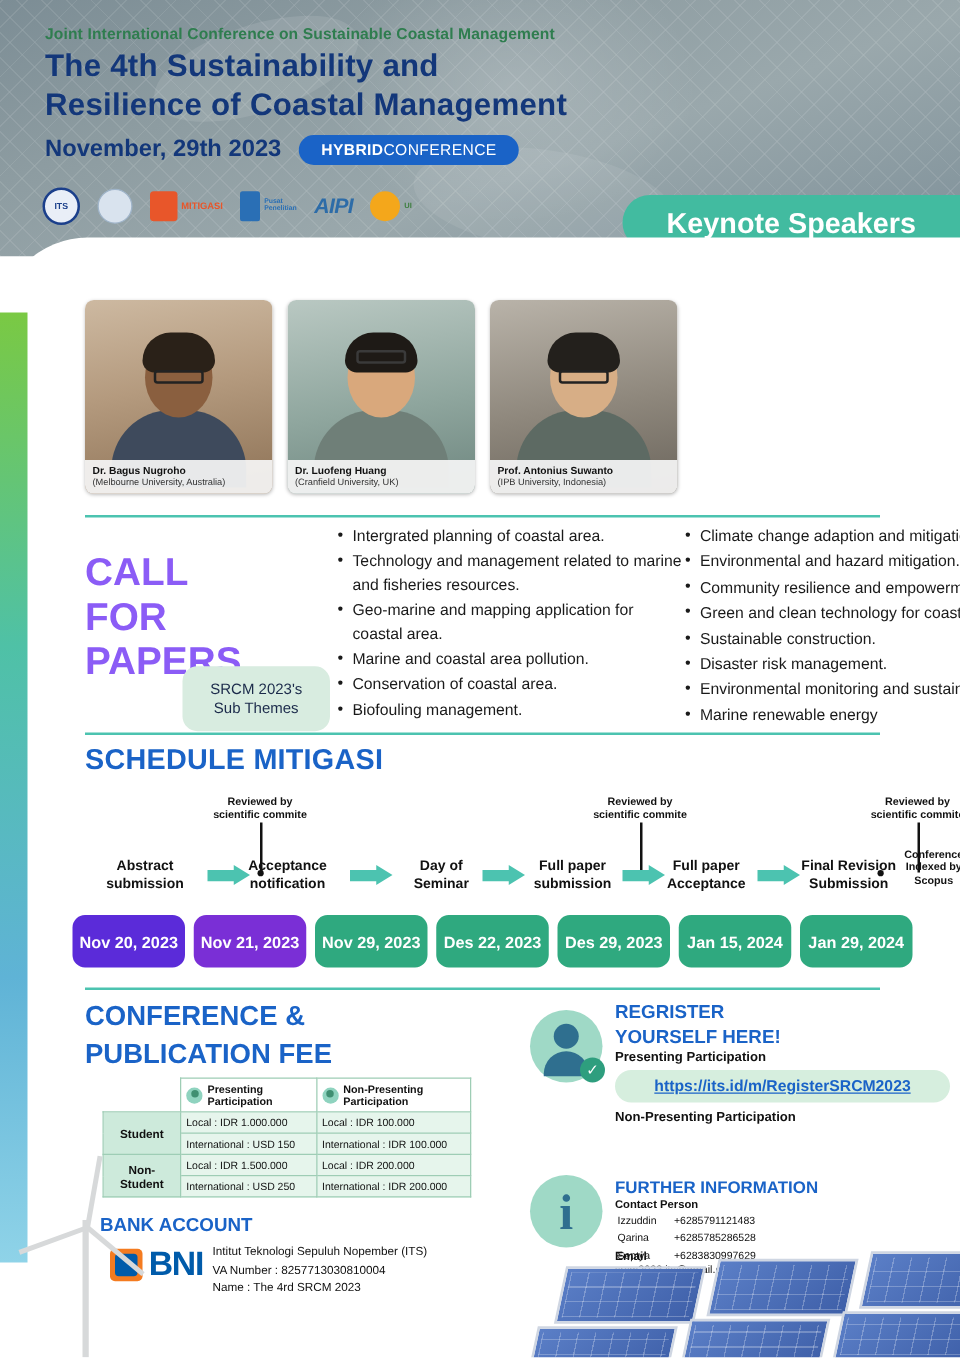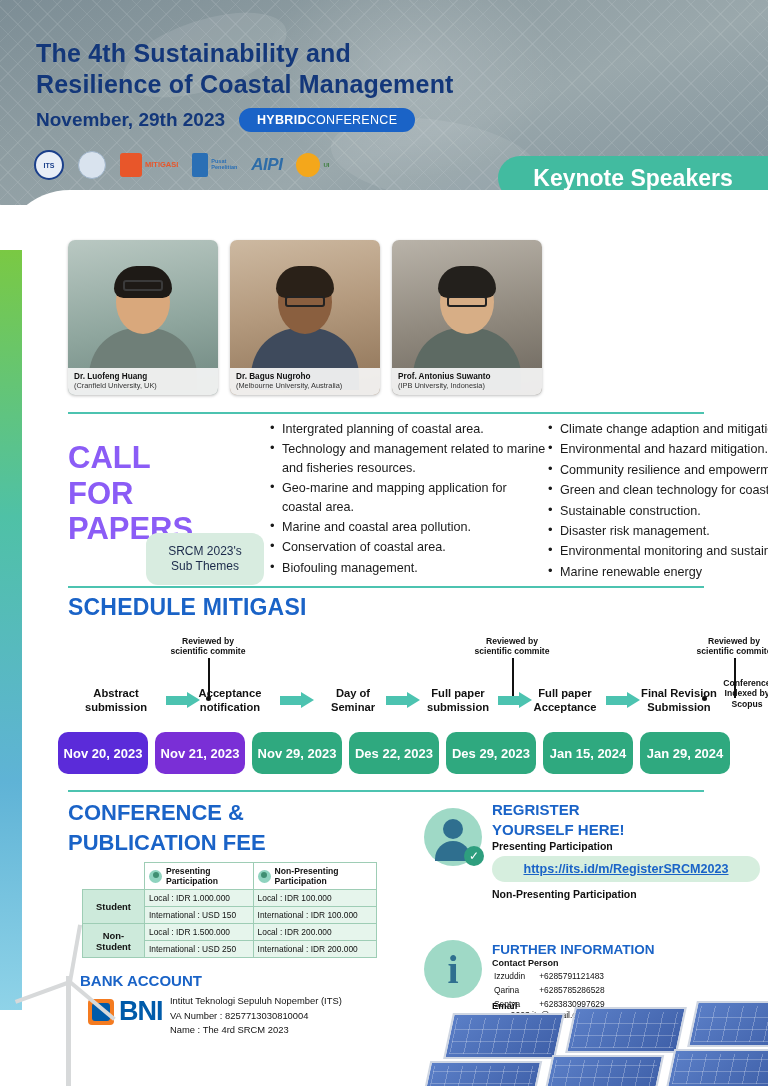--- a/index.html
+++ b/index.html
@@ -190,20 +190,21 @@
 </head>
 <body>
 
 <div class="poster">
 
   <div class="header">
     <div class="hdr-net"></div>
     <div class="hdr-blob1"></div>
     <div class="hdr-blob2"></div>
 
+    <div class="kicker">Joint International Conference on Sustainable Coastal Management</div>
     <div class="title1">
       <div>The 4th Sustainability and</div>
       <div>Resilience of Coastal Management</div>
     </div>
 
     <div class="datebar">
       <div class="datetxt">November, 29th 2023</div>
       <div class="hybrid-pill">
         <span class="b">HYBRID</span><span class="n">CONFERENCE</span>
       </div>
@@ -236,44 +237,44 @@
 
     <div class="keynote-banner">
       <span>Keynote Speakers</span>
     </div>
   </div>
 
   <div class="body-sheet"></div>
   <div class="left-strip"></div>
 
   <div class="speakers">
+
+    <div class="spk">
+      <div class="photo ph1">
+        <div class="face f-body" style="background:#3e4a5c"></div>
+        <div class="face f-head d"></div>
+        <div class="face f-hair"></div>
+        <div class="face f-glass"></div>
+      </div>
+      <div class="cap">
+        <div class="nm">Dr. Bagus Nugroho</div>
+        <div class="af">(Melbourne University, Australia)</div>
+      </div>
+    </div>
 
     <div class="spk">
       <div class="photo ph2">
         <div class="face f-body" style="background:#6f7f78"></div>
         <div class="face f-head" style="background:#d9a87c"></div>
         <div class="face f-hair" style="background:#1e1a16"></div>
         <div class="face f-glass" style="top:40px;border-color:#3a3a3a"></div>
       </div>
       <div class="cap">
         <div class="nm">Dr. Luofeng Huang</div>
         <div class="af">(Cranfield University, UK)</div>
-      </div>
-    </div>
-
-    <div class="spk">
-      <div class="photo ph1">
-        <div class="face f-body" style="background:#3e4a5c"></div>
-        <div class="face f-head d"></div>
-        <div class="face f-hair"></div>
-        <div class="face f-glass"></div>
-      </div>
-      <div class="cap">
-        <div class="nm">Dr. Bagus Nugroho</div>
-        <div class="af">(Melbourne University, Australia)</div>
       </div>
     </div>
 
     <div class="spk">
       <div class="photo ph3">
         <div class="face f-body" style="background:#5d6a63"></div>
         <div class="face f-head" style="background:#d7ae86"></div>
         <div class="face f-hair" style="background:#23201c"></div>
         <div class="face f-glass"></div>
       </div>

